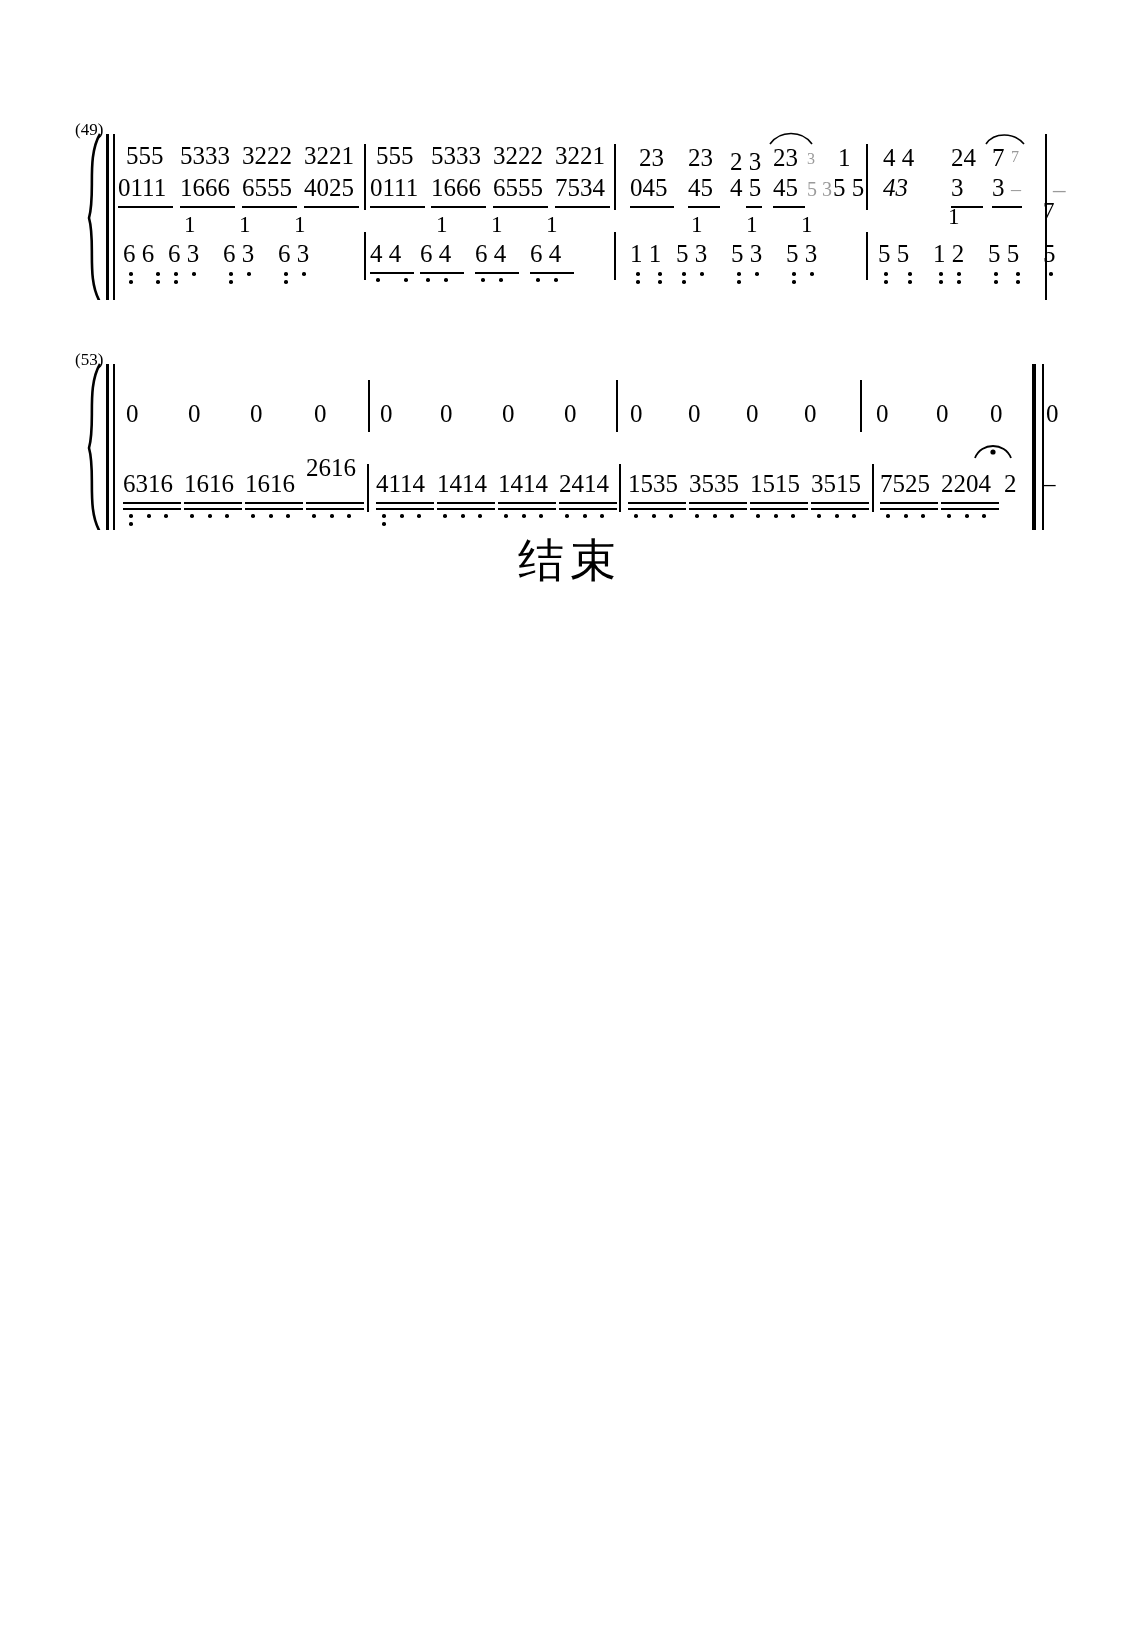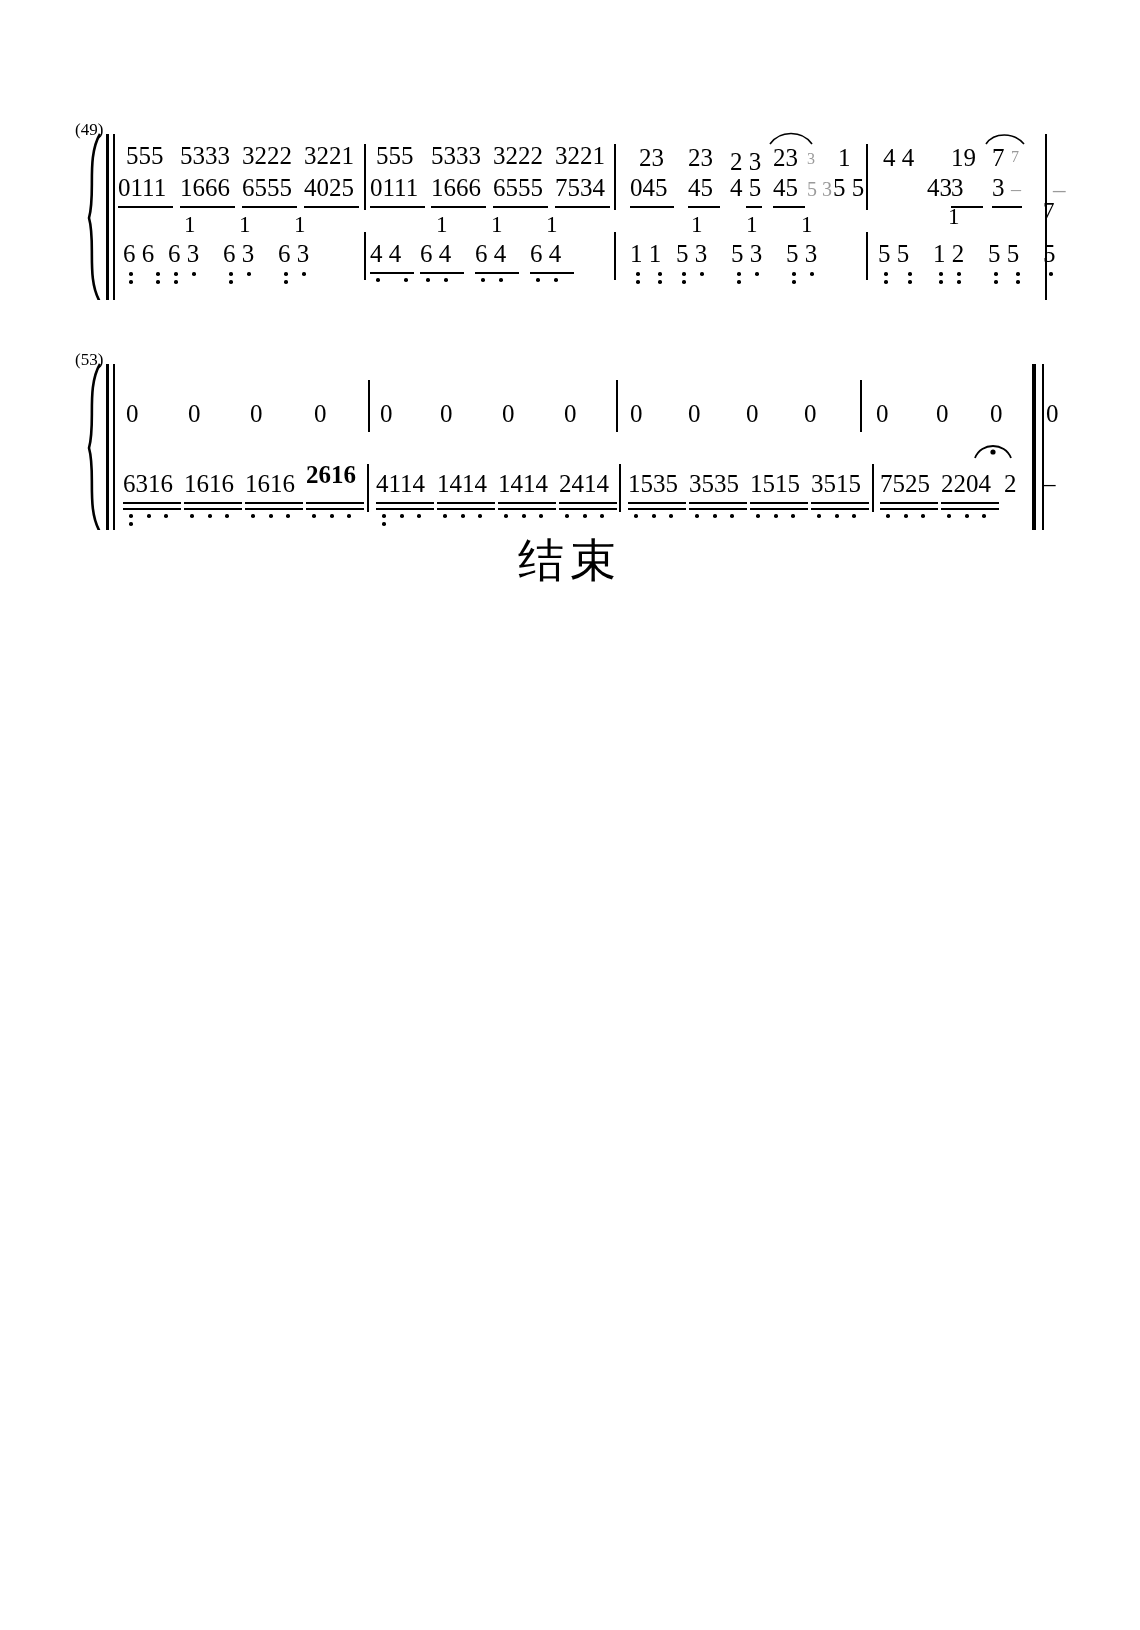--- a/index.html
+++ b/index.html
@@ -235,23 +235,23 @@
 
       <div class="slur" style="left:650px; top:0px;">
         <svg width="46" height="16" viewBox="0 0 46 16">
             <path d="M2 14 C12 0, 34 0, 44 14" stroke="#000" stroke-width="1.6" fill="none"></path>
           </svg>
       </div>
 
       <div class="barline" style="left:748px; top:14px; height:66px;"></div>
 
       <div class="cell" style="left:765px; top:14px;">4 4</div>
-      <div class="cell" style="left:809px; top:44px;">43</div>
-
-      <div class="cell" style="left:833px; top:14px;">19</div>
+      <div class="cell" style="left:765px; top:44px;font-style:italic;">43</div>
+
+      <div class="cell" style="left:833px; top:14px;">24</div>
       <div class="cell" style="left:833px; top:44px;">3</div>
       <div class="beam" style="left:833px; top:76px; width:32px;"></div>
 
       <div class="cell" style="left:874px; top:14px;">7</div>
       <div class="cell" style="left:874px; top:44px;">3</div>
       <div class="beam" style="left:874px; top:76px; width:30px;"></div>
 
       <div class="cell tiny" style="left:893px; top:18px; color:#9a9a9a;">7</div>
       <div class="cell small" style="left:893px; top:48px; color:#9a9a9a;">–</div>
 
@@ -427,21 +427,21 @@
       <div class="dot-under" style="left:90px; top:68px;"></div>
       <div class="dot-under" style="left:107px; top:68px;"></div>
 
       <div class="cell" style="left:127px; top:24px;">1616</div>
       <div class="beam" style="left:127px; top:56px; width:58px;"></div>
       <div class="beam2" style="left:127px; top:62px; width:58px;"></div>
       <div class="dot-under" style="left:133px; top:68px;"></div>
       <div class="dot-under" style="left:151px; top:68px;"></div>
       <div class="dot-under" style="left:168px; top:68px;"></div>
 
-      <div class="cell" style="left:188px; top:15px;font-weight:bold;">2616</div>
+      <div class="cell" style="left:188px; top:8px;">2616</div>
       <div class="beam" style="left:188px; top:56px; width:58px;"></div>
       <div class="beam2" style="left:188px; top:62px; width:58px;"></div>
       <div class="dot-under" style="left:194px; top:68px;"></div>
       <div class="dot-under" style="left:212px; top:68px;"></div>
       <div class="dot-under" style="left:229px; top:68px;"></div>
 
       <div class="barline" style="left:249px; top:18px; height:48px;"></div>
 
       <div class="cell" style="left:258px; top:24px;">4114</div>
       <div class="beam" style="left:258px; top:56px; width:58px;"></div>

